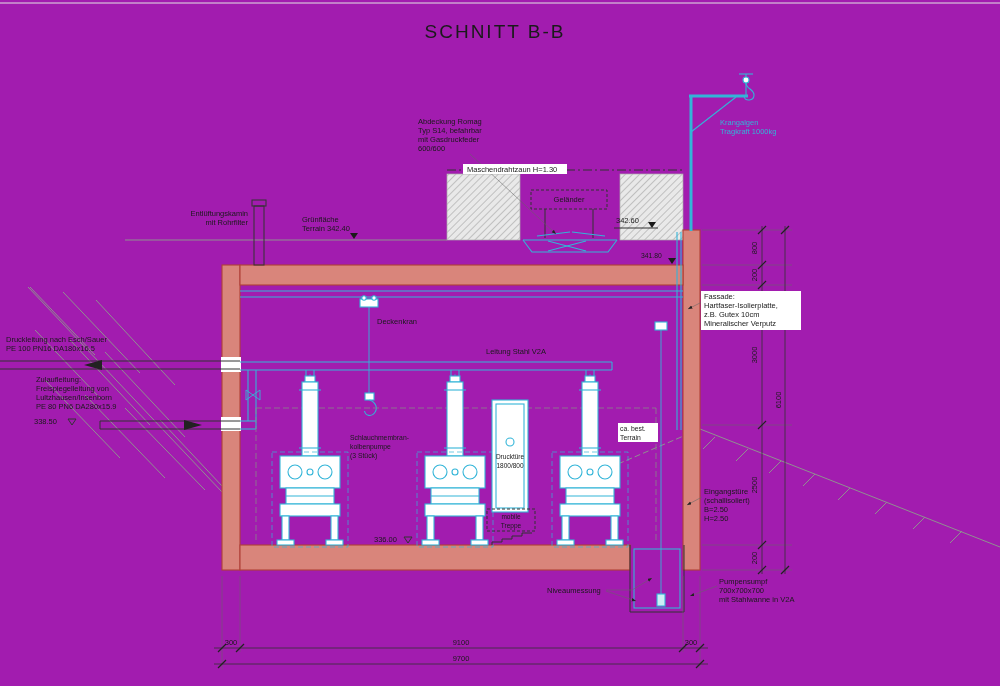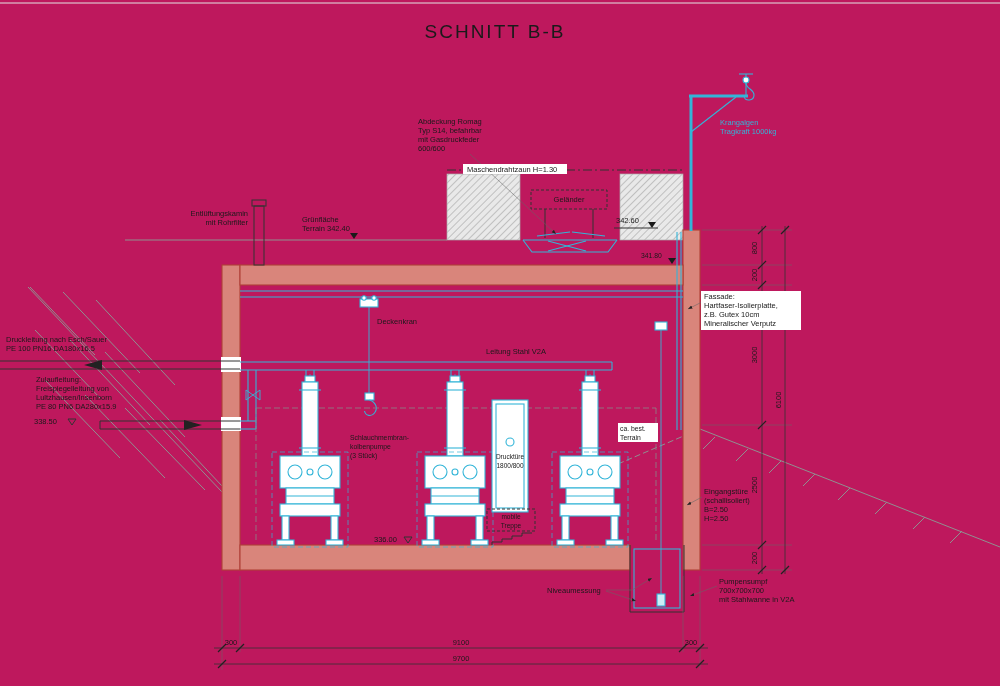--- a/index.html
+++ b/index.html
@@ -1,20 +1,20 @@
 <!DOCTYPE html>
 <html style="--cyan: #33b5d8; --wallFill: #d9857b; --wallStroke: #b04038; --ink: #1a1a1a; --gray: #909090;"><head>
 <meta charset="utf-8">
 <style>
   :root{
     --cyan:#33b5d8; --wallFill:#d9857b; --wallStroke:#b04038; --ink:#1a1a1a; --gray:#909090;
   }
   html,body{margin:0;padding:0;background:#fff;}
   body{font-family:"Liberation Sans",sans-serif;}
-  .sheet{position:relative;width:1000px;height:686px;background:#be185d;overflow:hidden;}
+  .sheet{position:relative;width:1000px;height:686px;background:#a21caf;overflow:hidden;}
   svg{display:block;}
   text{fill:var(--ink);font-size:7.5px;font-family:"Liberation Sans",sans-serif;}
   .title{font-size:19px;letter-spacing:2px;}
   .s65{font-size:6.5px} .s68{font-size:6.8px}
   .mid{text-anchor:middle} .end{text-anchor:end}
   .cytxt{fill:var(--cyan)}
   .cy{stroke:var(--cyan);fill:none;stroke-width:1.1}
   .cyf{stroke:var(--cyan);fill:#fff;stroke-width:1.1}
   .bk{stroke:#333;fill:none;stroke-width:1}
   .gray{stroke:var(--gray);fill:none;stroke-width:1}

